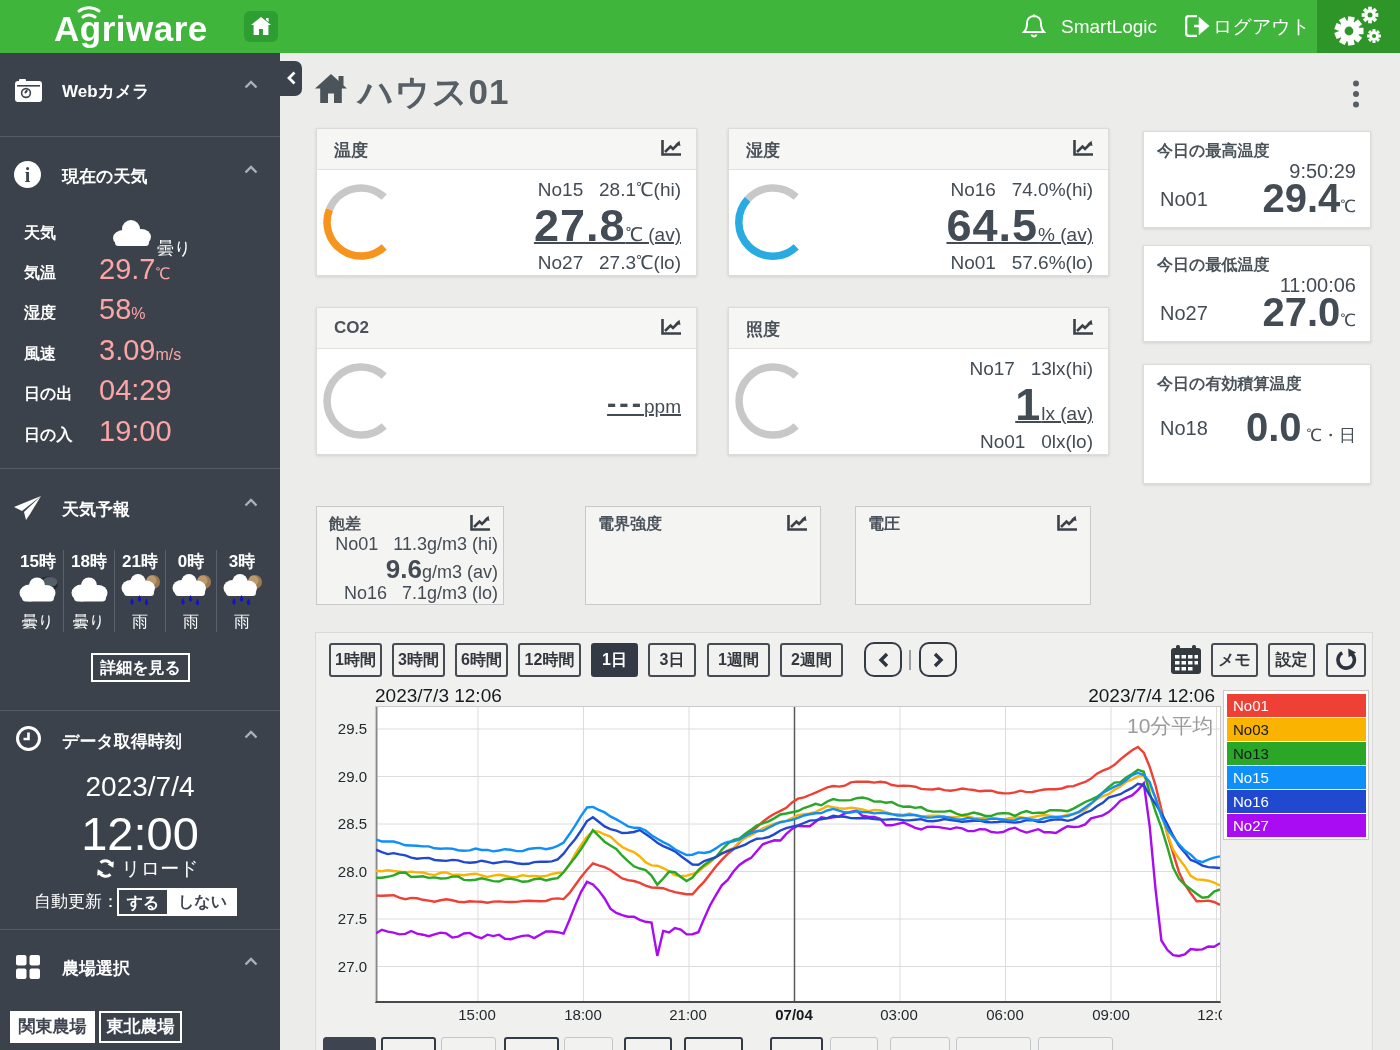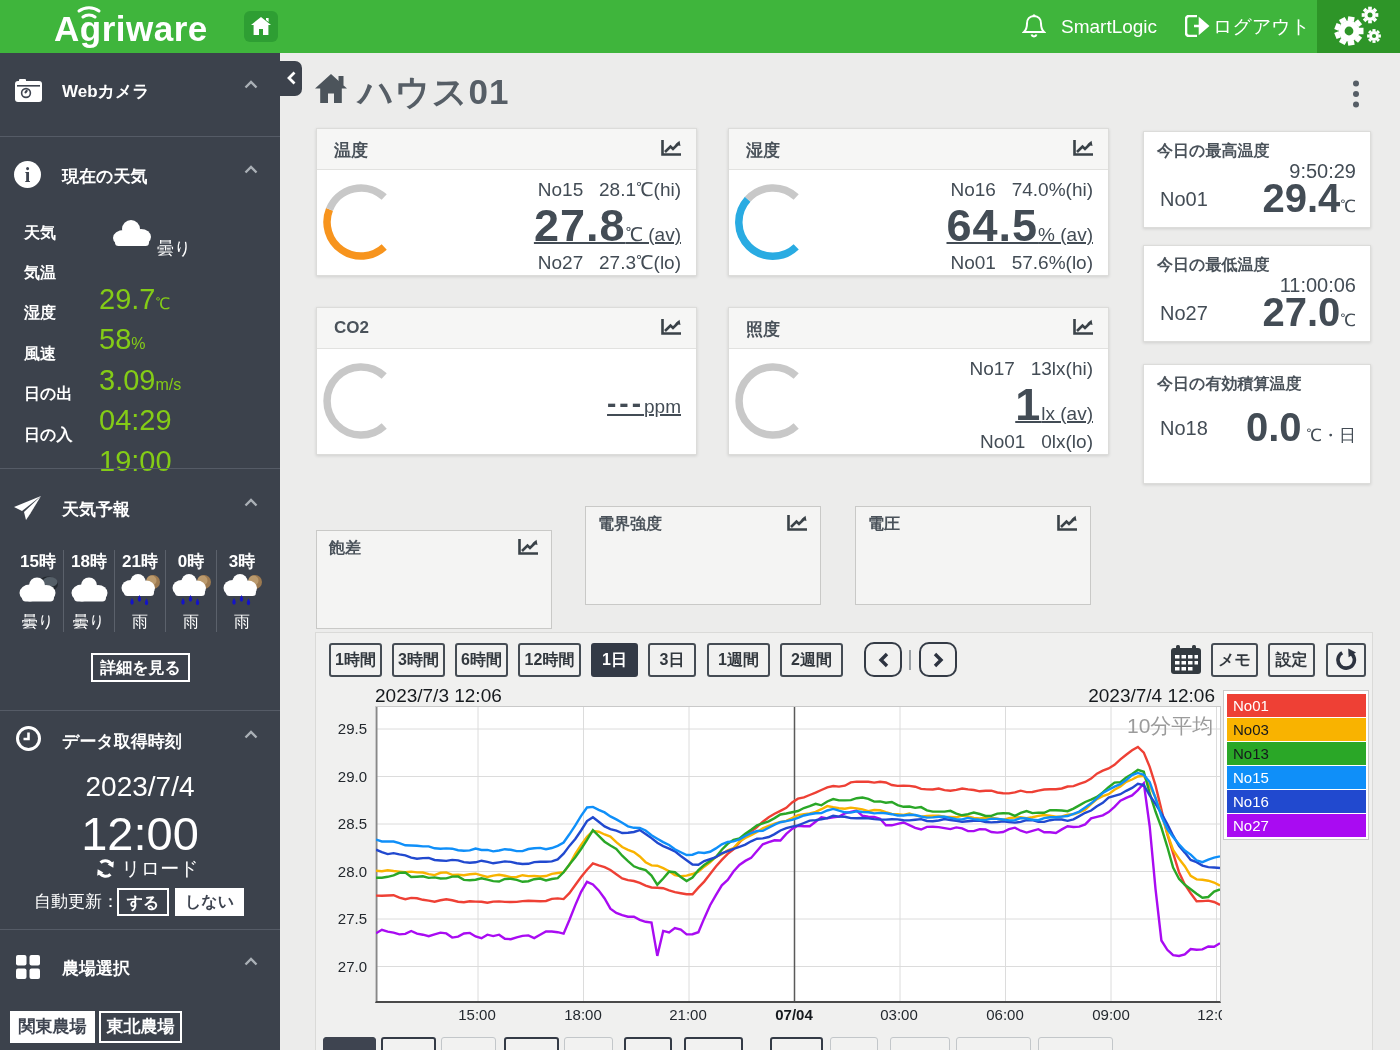--- a/index.html
+++ b/index.html
@@ -13,21 +13,21 @@
 #homebtn { position:absolute; left:244px; top:11px; width:34px; height:31px; background:#2e9e33; border-radius:6px; text-align:center; }
 .hdr-item { position:absolute; top:0; height:53px; line-height:53px; color:#fff; font-size:19px; }
 #gearbox { position:absolute; right:0; top:0; width:83px; height:53px; background:#2e9528; }
 
 #sidebar { position:absolute; left:0; top:53px; width:280px; height:1015px; background:#3c424c; color:#fff; z-index:20; }
 .sb-div { position:absolute; left:0; width:280px; border-top:1px solid #555b66; }
 .sb-head { position:absolute; left:0; width:280px; height:24px; }
 .sb-head .ttl { position:absolute; left:62px; top:2px; font-size:17px; font-weight:bold; color:#fff; }
 .sb-head .chev { position:absolute; right:22px; top:2px; }
 .wlabel { position:absolute; left:24px; font-size:16px; font-weight:bold; color:#fff; }
-.wval { position:absolute; font-size:29px; color:#84cc16;margin-top:30px; }
+.wval { position:absolute; font-size:29px; color:#fca5a5; }
 .wunit { font-size:16px; }
 
 #collapse { position:absolute; left:280px; top:61px; width:22px; height:35px; background:#3c424c; border-radius:0 7px 7px 0; z-index:21; text-align:center; }
 h1.house { position:absolute; left:358px; top:69px; font-size:35px; color:#565e66; font-weight:bold; letter-spacing:1px; }
 .card { position:absolute; background:#fff; border:1px solid #dcdcda; box-shadow:0 1px 3px rgba(0,0,0,0.12); }
 .card-h { position:relative; height:41px; background:#f6f6f5; border-bottom:1px solid #e2e2e0; }
 .card-h .t { position:absolute; left:17px; top:10px; font-size:17px; font-weight:bold; color:#4a525a; }
 .card-h .cicon { position:absolute; right:14px; top:11px; }
 .gcard-vals { position:absolute; right:15px; text-align:right; color:#434c55; }
 .rowsm { font-size:19px; height:31px; line-height:31px; }
@@ -259,21 +259,21 @@
   <svg style="vertical-align:-4px;" width="21" height="21" viewBox="0 0 21 21">
         <path d="M4 13.5 a7 7 0 0 0 11.5 2.8" fill="none" stroke="#fff" stroke-width="3"></path>
         <path d="M17 7.5 a7 7 0 0 0 -11.5 -2.8" fill="none" stroke="#fff" stroke-width="3"></path>
         <path d="M18.8 3.2 L18.3 9.8 L12.6 6.4 Z" fill="#fff"></path>
         <path d="M2.2 17.8 L2.7 11.2 L8.4 14.6 Z" fill="#fff"></path>
       </svg>
   リロード
 </div>
 <div class="abs" style="top:837px;left:34px;color:#fff;font-size:17px;">自動更新：</div>
 <div class="abs" style="top:835px;left:117px;width:52px;height:28px;border:2px solid #fff;text-align:center;line-height:25px;font-size:16px;font-weight:bold;color:#fff;">する</div>
-<div class="abs" style="top:835px;left:175px;width:69px;height:28px;background:#fff;text-align:center;line-height:28px;font-size:16px;font-weight:bold;color:#3e4450;">しない</div>
+<div class="abs" style="top:835px;left:168px;width:69px;height:28px;background:#fff;text-align:center;line-height:28px;font-size:16px;font-weight:bold;color:#3e4450;">しない</div>
 <div class="sb-div" style="top:876px;"></div>
 
 <div class="sb-head" style="top:902px;">
   <svg class="abs" style="left:16px;top:0px;" width="24" height="24" viewBox="0 0 24 24">
         <rect x="0" y="0" width="10.5" height="10.5" rx="2" fill="#fff"></rect>
         <rect x="13.5" y="0" width="10.5" height="10.5" rx="2" fill="#fff"></rect>
         <rect x="0" y="13.5" width="10.5" height="10.5" rx="2" fill="#fff"></rect>
         <rect x="13.5" y="13.5" width="10.5" height="10.5" rx="2" fill="#fff"></rect>
       </svg>
   <div class="ttl">農場選択</div>
@@ -387,27 +387,32 @@
   <div class="rcard-time" style="top:28px;">11:00:06</div>
   <div class="rcard-no" style="top:56px;">No27</div>
   <div class="rcard-val" style="top:44px;"><span style="font-size:40px;font-weight:bold;">27.0</span><span style="font-size:17px;">℃</span></div>
 </div>
 <div class="card" style="left:1143px;top:364px;width:228px;height:120px;">
   <div class="abs" style="left:13px;top:9px;font-size:16px;font-weight:bold;color:#4a525a;">今日の有効積算温度</div>
   <div class="rcard-no" style="top:52px;">No18</div>
   <div class="rcard-val" style="top:40px;"><span style="font-size:40px;font-weight:bold;">0.0</span><span style="font-size:17px;"> ℃・日</span></div>
 </div>
 
-<div class="scard" style="left:316px;top:530px;width:236px;height:99px;">
+<div class="scard" style="left:316px;top:506px;width:188px;height:99px;">
   <span class="t">飽差</span>
     <span class="cicon"><svg width="21" height="16" viewBox="0 0 21 16">
         <path d="M1.5 0 V14.5 H20" fill="none" stroke="#3a4248" stroke-width="2.6"></path>
         <path d="M4 12 L9.5 6.5 L12 9 L17.5 3.5" fill="none" stroke="#3a4248" stroke-width="2.6"></path>
         <path d="M18.5 0.8 L19.5 6 L14.2 4.6 Z" fill="#3a4248"></path>
       </svg></span>
+  <div class="vals">
+    <div class="r1">No01&nbsp;&nbsp; 11.3g/m3 (hi)</div>
+    <div class="r2"><b>9.6</b>g/m3 (av)</div>
+    <div class="r1">No16&nbsp;&nbsp; 7.1g/m3 (lo)</div>
+  </div>
 </div>
 <div class="scard" style="left:585px;top:506px;width:236px;height:99px;">
   <span class="t">電界強度</span>
     <span class="cicon"><svg width="21" height="16" viewBox="0 0 21 16">
         <path d="M1.5 0 V14.5 H20" fill="none" stroke="#3a4248" stroke-width="2.6"></path>
         <path d="M4 12 L9.5 6.5 L12 9 L17.5 3.5" fill="none" stroke="#3a4248" stroke-width="2.6"></path>
         <path d="M18.5 0.8 L19.5 6 L14.2 4.6 Z" fill="#3a4248"></path>
       </svg></span>
 </div>
 <div class="scard" style="left:855px;top:506px;width:236px;height:99px;">

